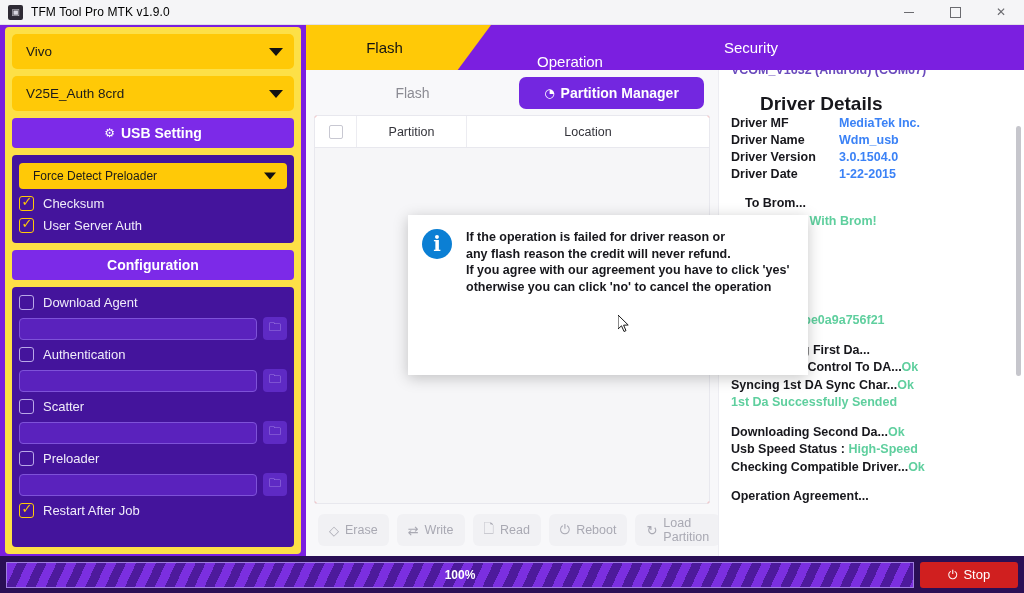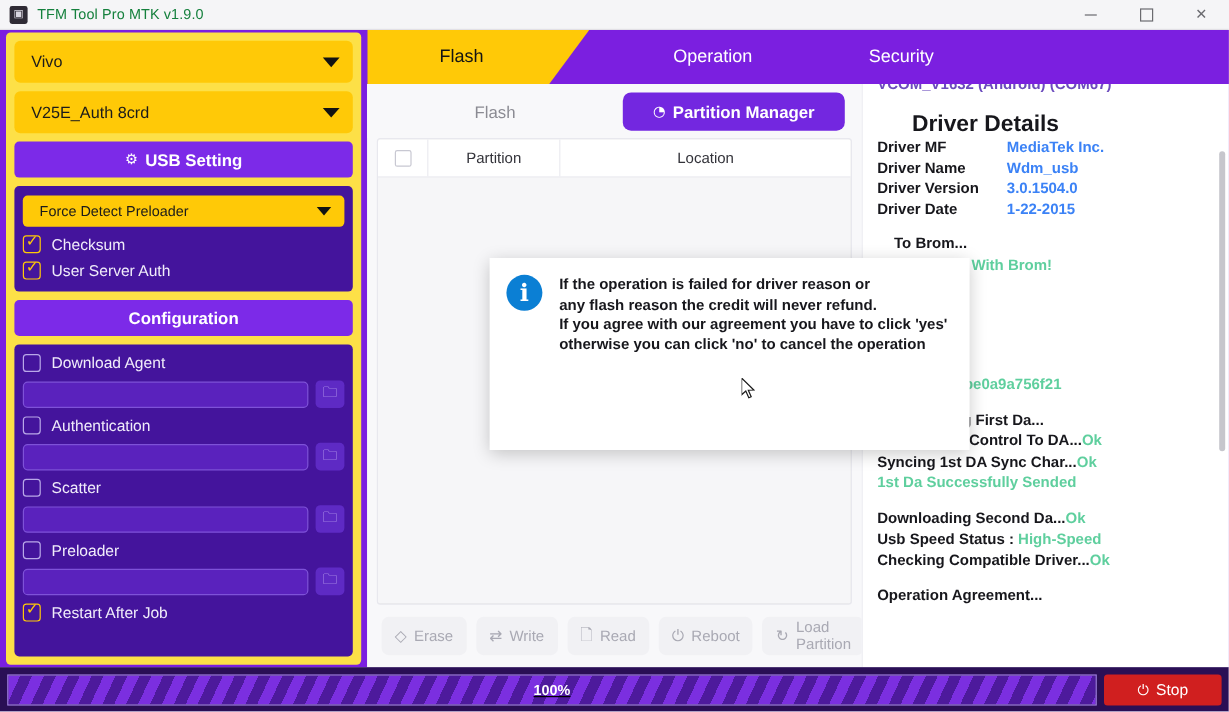--- a/index.html
+++ b/index.html
@@ -22,21 +22,21 @@
     background: #f5f5f7;
     display: flex; align-items: center;
     border-bottom: 1px solid #e2e0e6;
   }
   .title-icon {
     width: 15px; height: 15px; margin-left: 8px; margin-right: 8px;
     background: #2f2b35; border-radius: 2px;
     color: #d9d6e0; font-size: 9px; line-height: 15px; text-align: center;
     font-family: "DejaVu Sans", sans-serif;
   }
-  .title-text { font-size: 12px; color: #15803d; letter-spacing: .1px; }
+  .title-text { font-size: 12px; color: #000000; letter-spacing: .1px; }
   .win-controls { margin-left: auto; display: flex; height: 25px; }
   .win-btn {
     width: 46px; height: 25px; display: flex; align-items: center; justify-content: center;
     font-size: 12px; color: #6b6b70; font-family: "DejaVu Sans", sans-serif;
   }
   .win-btn.min::after { content: ""; width: 10px; height: 1px; background: #6b6b70; display: block; }
   .win-btn.max::after { content: ""; width: 9px; height: 9px; border: 1px solid #6b6b70; display: block; }
 
   
   .frame {
@@ -117,21 +117,21 @@
   .tab {
     height: 45px; display: flex; align-items: center; justify-content: center;
     color: #ffffff; font-size: 15px; cursor: pointer;
   }
   .tab.active {
     position: absolute; left: 0; top: 0;
     width: 185px; background: #ffc907; color: #141414; font-weight: 500;
     clip-path: polygon(0 0, 100% 0, 82% 100%, 0 100%);
     padding-right: 28px;
   }
-  .tab.t2 { position: absolute; left: 223px; width: 130px; }
+  .tab.t2 { position: absolute; left: 199px; width: 130px; align-items: flex-end; }
   .tab.t3 { position: absolute; left: 380px; width: 130px; }
 
   .content {
     position: absolute; top: 45px; left: 0;
     width: 718px; height: 486px;
     background: #f8f8fa;
     display: flex;
   }
   .center-col {
     width: 412px; height: 486px;
@@ -147,21 +147,21 @@
     flex: 1; height: 32px; border-radius: 7px;
     display: flex; align-items: center; justify-content: center; gap: 6px;
     font-size: 14px; cursor: pointer;
   }
   .subtab.inactive { color: #8b8b93; background: transparent; }
   .subtab.active { background: #7327e0; color: #ffffff; font-weight: bold; }
   .subtab .pie { font-size: 12px; font-family: "DejaVu Sans", sans-serif; }
 
   .table-wrap {
     margin: 0 8px; flex: 1;
-    background: #e5e5e5; border: 1px solid #e8e8ee; border-radius: 3px;
+    background: #ef4444; border: 1px solid #e8e8ee; border-radius: 3px;
     display: flex; flex-direction: column; overflow: hidden;
   }
   .thead {
     display: flex; height: 32px; border-bottom: 1px solid #e8e8ee;
     background: #ffffff;
   }
   .th {
     display: flex; align-items: center; justify-content: center;
     font-size: 12.5px; color: #33333a;
     border-right: 1px solid #ececf1; height: 100%;
@@ -258,21 +258,21 @@
     padding: 5px 6px;
   }
   .progress {
     flex: 1; height: 26px; position: relative; overflow: hidden;
     border: 1px solid #9f7de0;
     background: repeating-linear-gradient(
       115deg,
       #7b2fe0 0px, #7b2fe0 9px,
       #4d1a9c 9px, #4d1a9c 18px
     );
-    display: flex; align-items: center; justify-content: center; text-decoration: underline;
+    display: flex; align-items: center; justify-content: center;
   }
   .progress-label {
     font-size: 12px; font-weight: bold; color: #ffffff;
     position: relative; z-index: 2;
   }
   .stop-btn {
     width: 98px; height: 26px; background: #d01f1f; border-radius: 3px;
     display: flex; align-items: center; justify-content: center; gap: 6px;
     color: #ffffff; font-size: 13px; cursor: pointer;
   }

